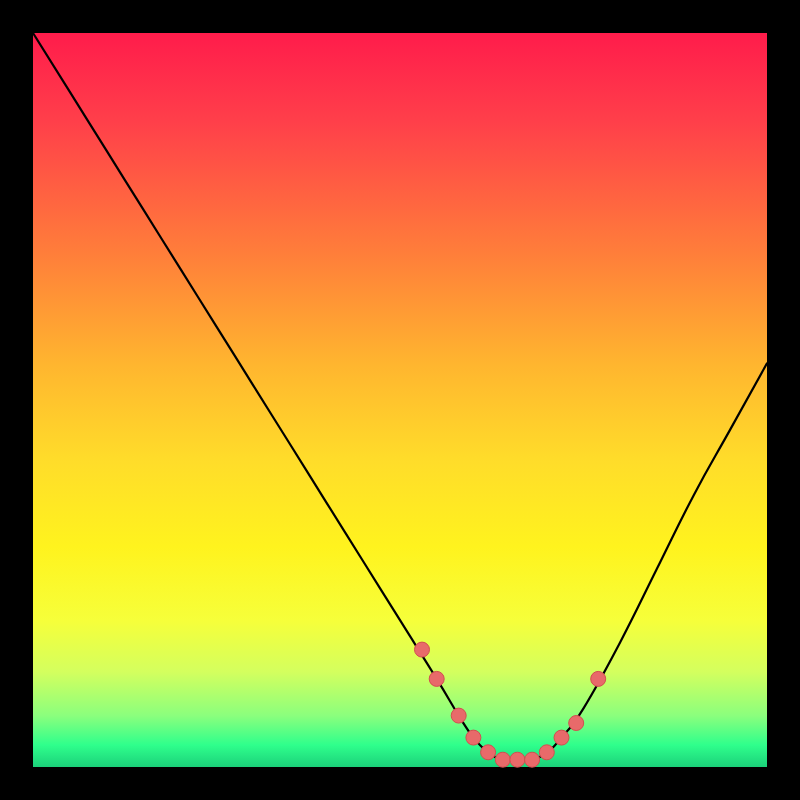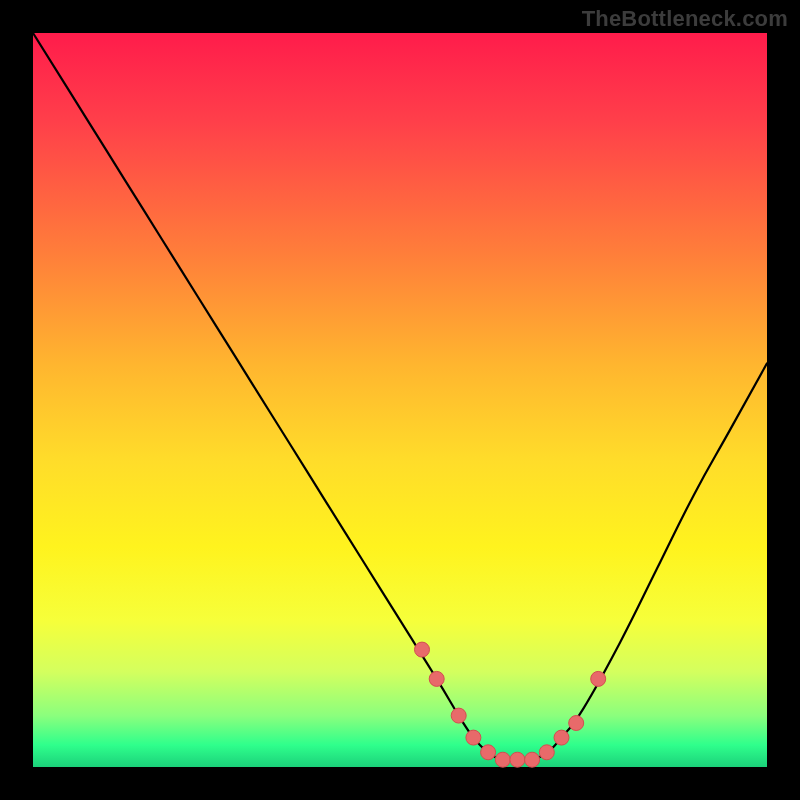--- a/index.html
+++ b/index.html
@@ -53,21 +53,20 @@
     font-size: 22px;
     font-weight: 600;
     letter-spacing: 0.2px;
     user-select: none;
   }
 </style>
 </head>
 <body>
 
 <div class="frame">
-  <div class="watermark">TheBottleneck.com</div>
 
   <div class="plot-area">
     <svg id="chart-svg" viewBox="0 0 734 734">
       <path id="curve-path" fill="none" stroke-width="2.2" stroke-linecap="round" stroke-linejoin="round" d="M 0.0 0.0 C 8.1 12.9, 20.6 32.9, 36.7 58.7 C 52.8 84.6, 57.3 91.6, 73.4 117.4 C 89.5 143.3, 94.0 150.3, 110.1 176.2 C 126.2 202.0, 130.7 209.0, 146.8 234.9 C 162.9 260.7, 167.4 267.8, 183.5 293.6 C 199.6 319.4, 204.1 326.5, 220.2 352.3 C 236.3 378.2, 240.8 385.2, 256.9 411.0 C 273.0 436.9, 277.5 443.9, 293.6 469.8 C 309.7 495.6, 314.2 502.6, 330.3 528.5 C 346.4 554.3, 350.9 561.4, 367.0 587.2 C 383.1 613.0, 390.8 624.9, 403.7 645.9 C 416.6 666.9, 417.6 669.7, 425.7 682.6 C 433.8 695.5, 433.9 696.6, 440.4 704.6 C 446.9 712.7, 448.6 714.5, 455.1 719.3 C 461.5 724.2, 463.3 725.0, 469.8 726.7 C 476.2 728.3, 478.0 726.7, 484.4 726.7 C 490.9 726.7, 492.7 728.3, 499.1 726.7 C 505.6 725.0, 507.3 724.2, 513.8 719.3 C 520.3 714.5, 520.4 714.3, 528.5 704.6 C 536.6 695.0, 537.6 696.3, 550.5 675.3 C 563.4 654.3, 571.1 639.9, 587.2 609.2 C 603.3 578.5, 607.8 568.1, 623.9 535.8 C 640.0 503.5, 644.5 493.1, 660.6 462.4 C 676.7 431.7, 681.2 425.4, 697.3 396.4 C 713.4 367.3, 725.9 344.8, 734.0 330.3" stroke="#000000"></path>
       <g id="markers">
           <circle cx="389.0" cy="616.6" r="7.5" fill="#e86a6a" stroke="#d24f4f" stroke-width="1"></circle>
           <circle cx="403.7" cy="645.9" r="7.5" fill="#e86a6a" stroke="#d24f4f" stroke-width="1"></circle>
           <circle cx="425.7" cy="682.6" r="7.5" fill="#e86a6a" stroke="#d24f4f" stroke-width="1"></circle>
           <circle cx="440.4" cy="704.6" r="7.5" fill="#e86a6a" stroke="#d24f4f" stroke-width="1"></circle>
           <circle cx="455.1" cy="719.3" r="7.5" fill="#e86a6a" stroke="#d24f4f" stroke-width="1"></circle>

